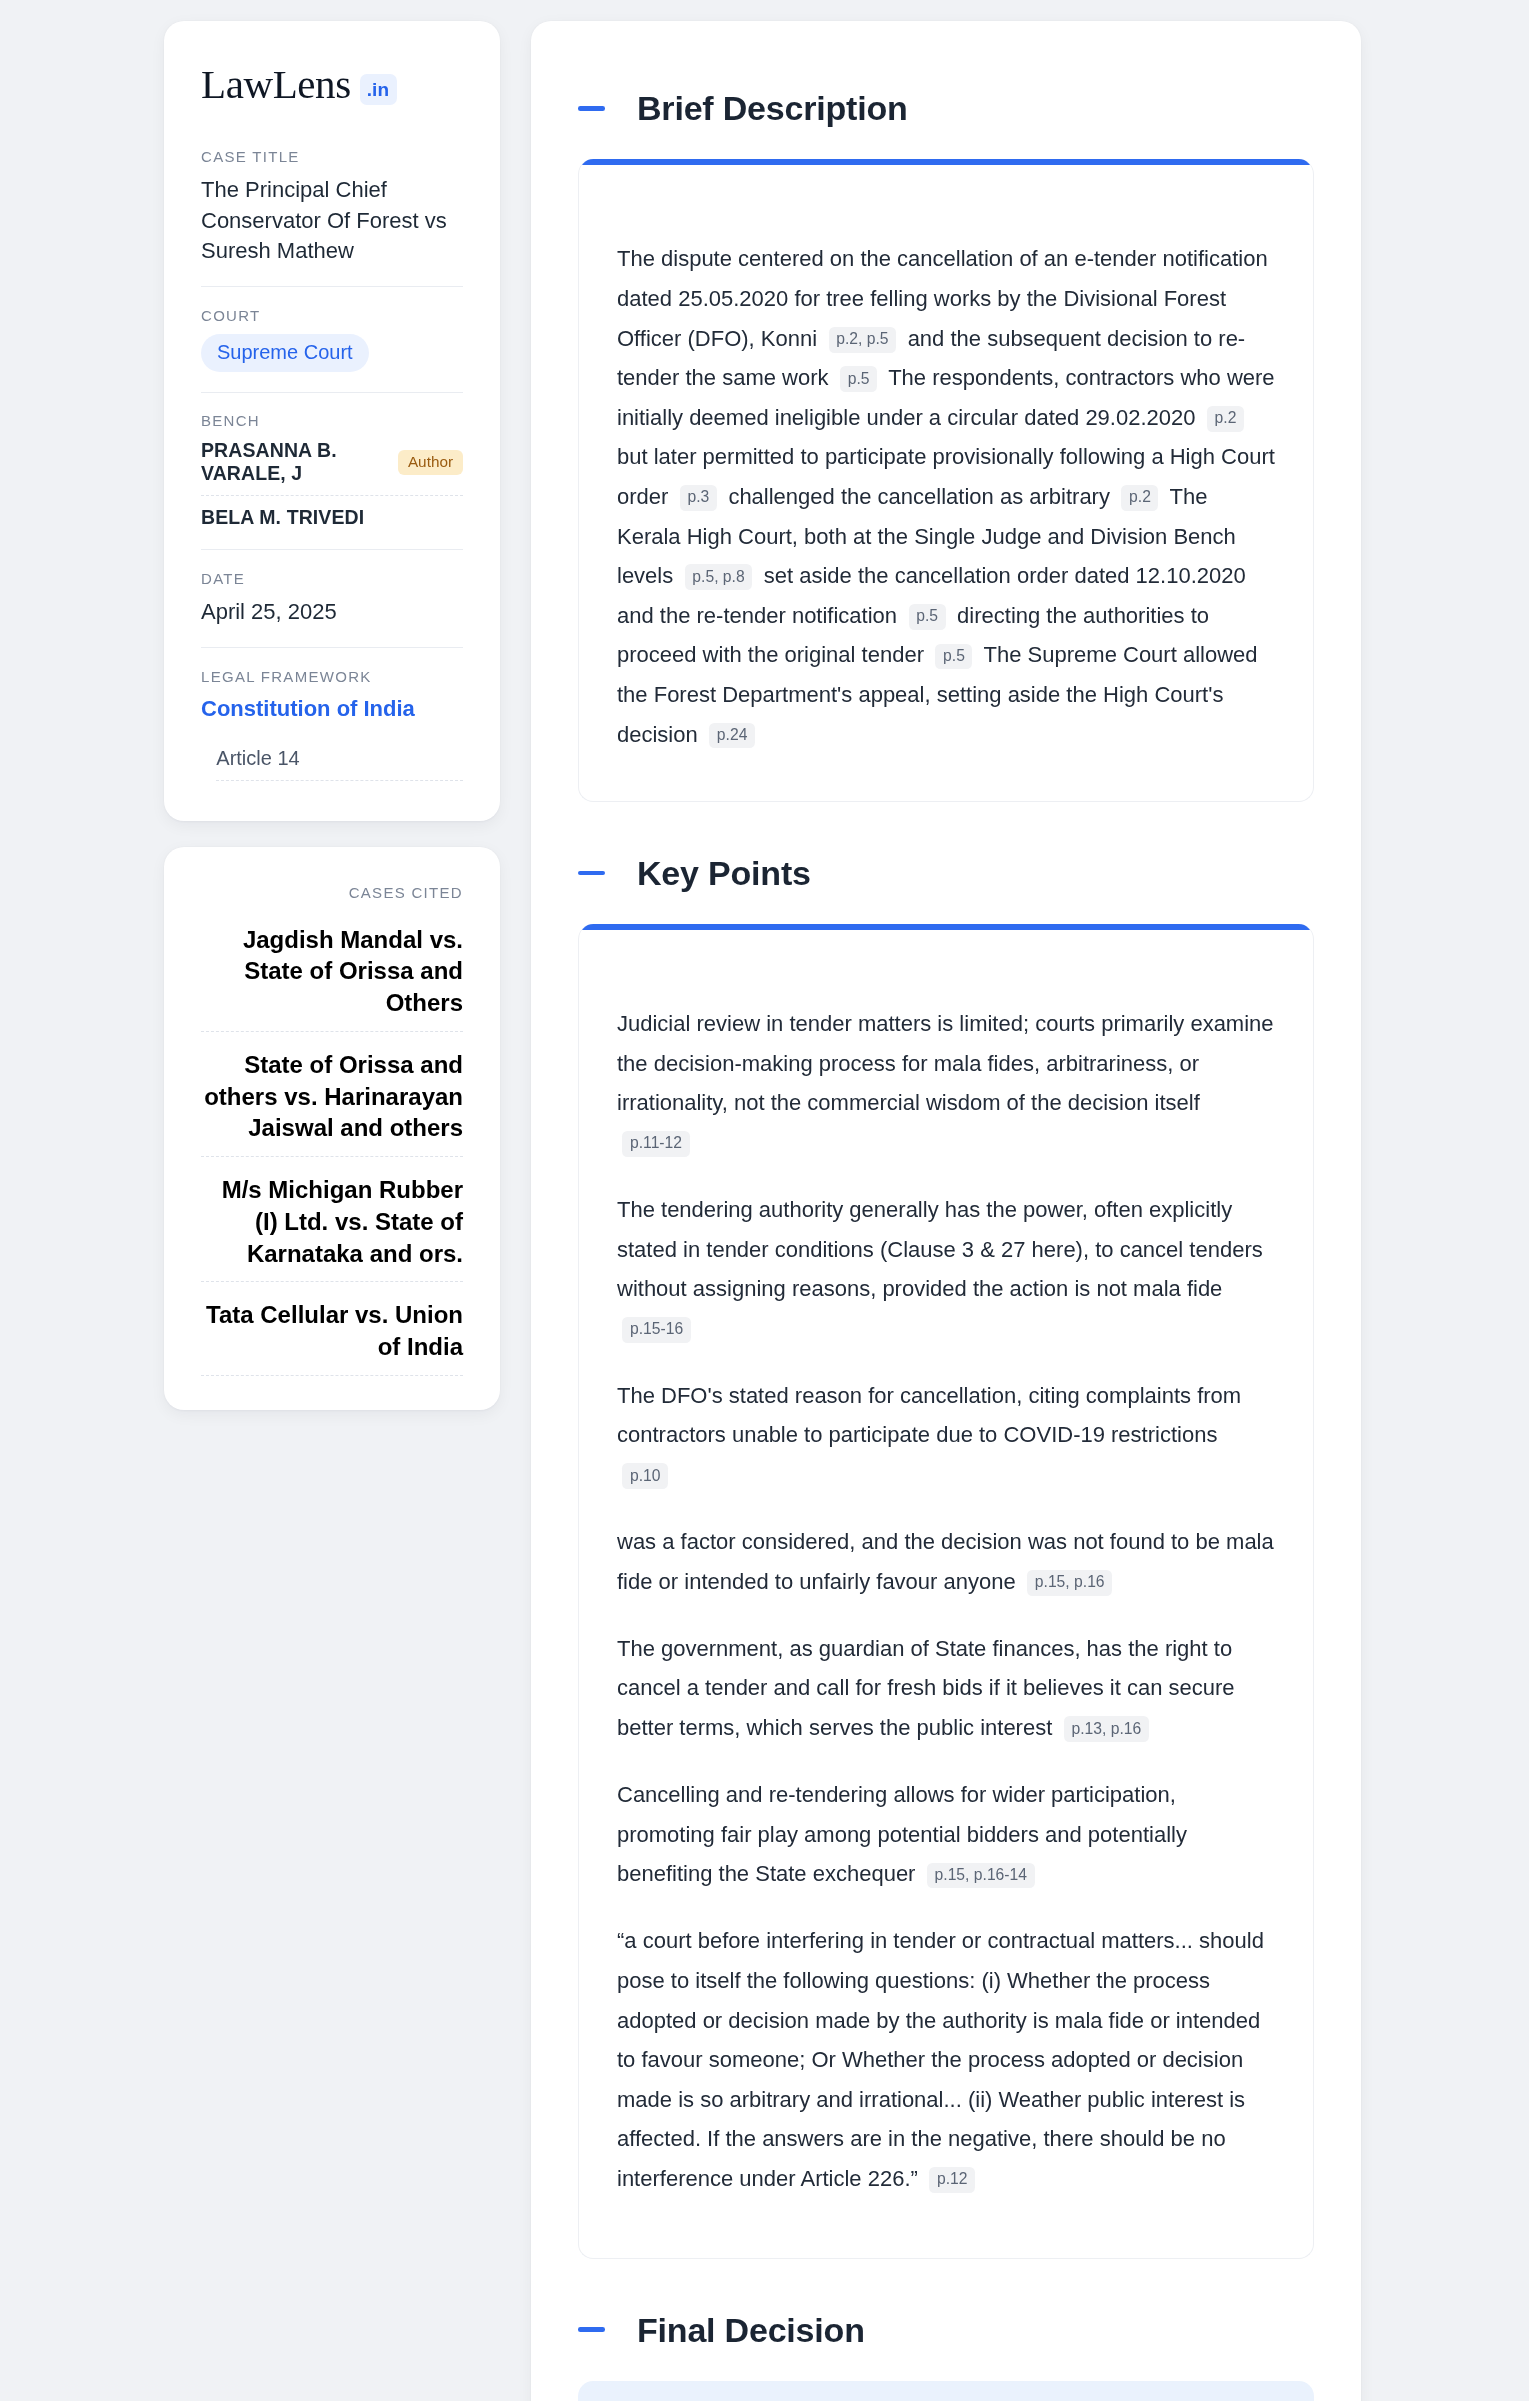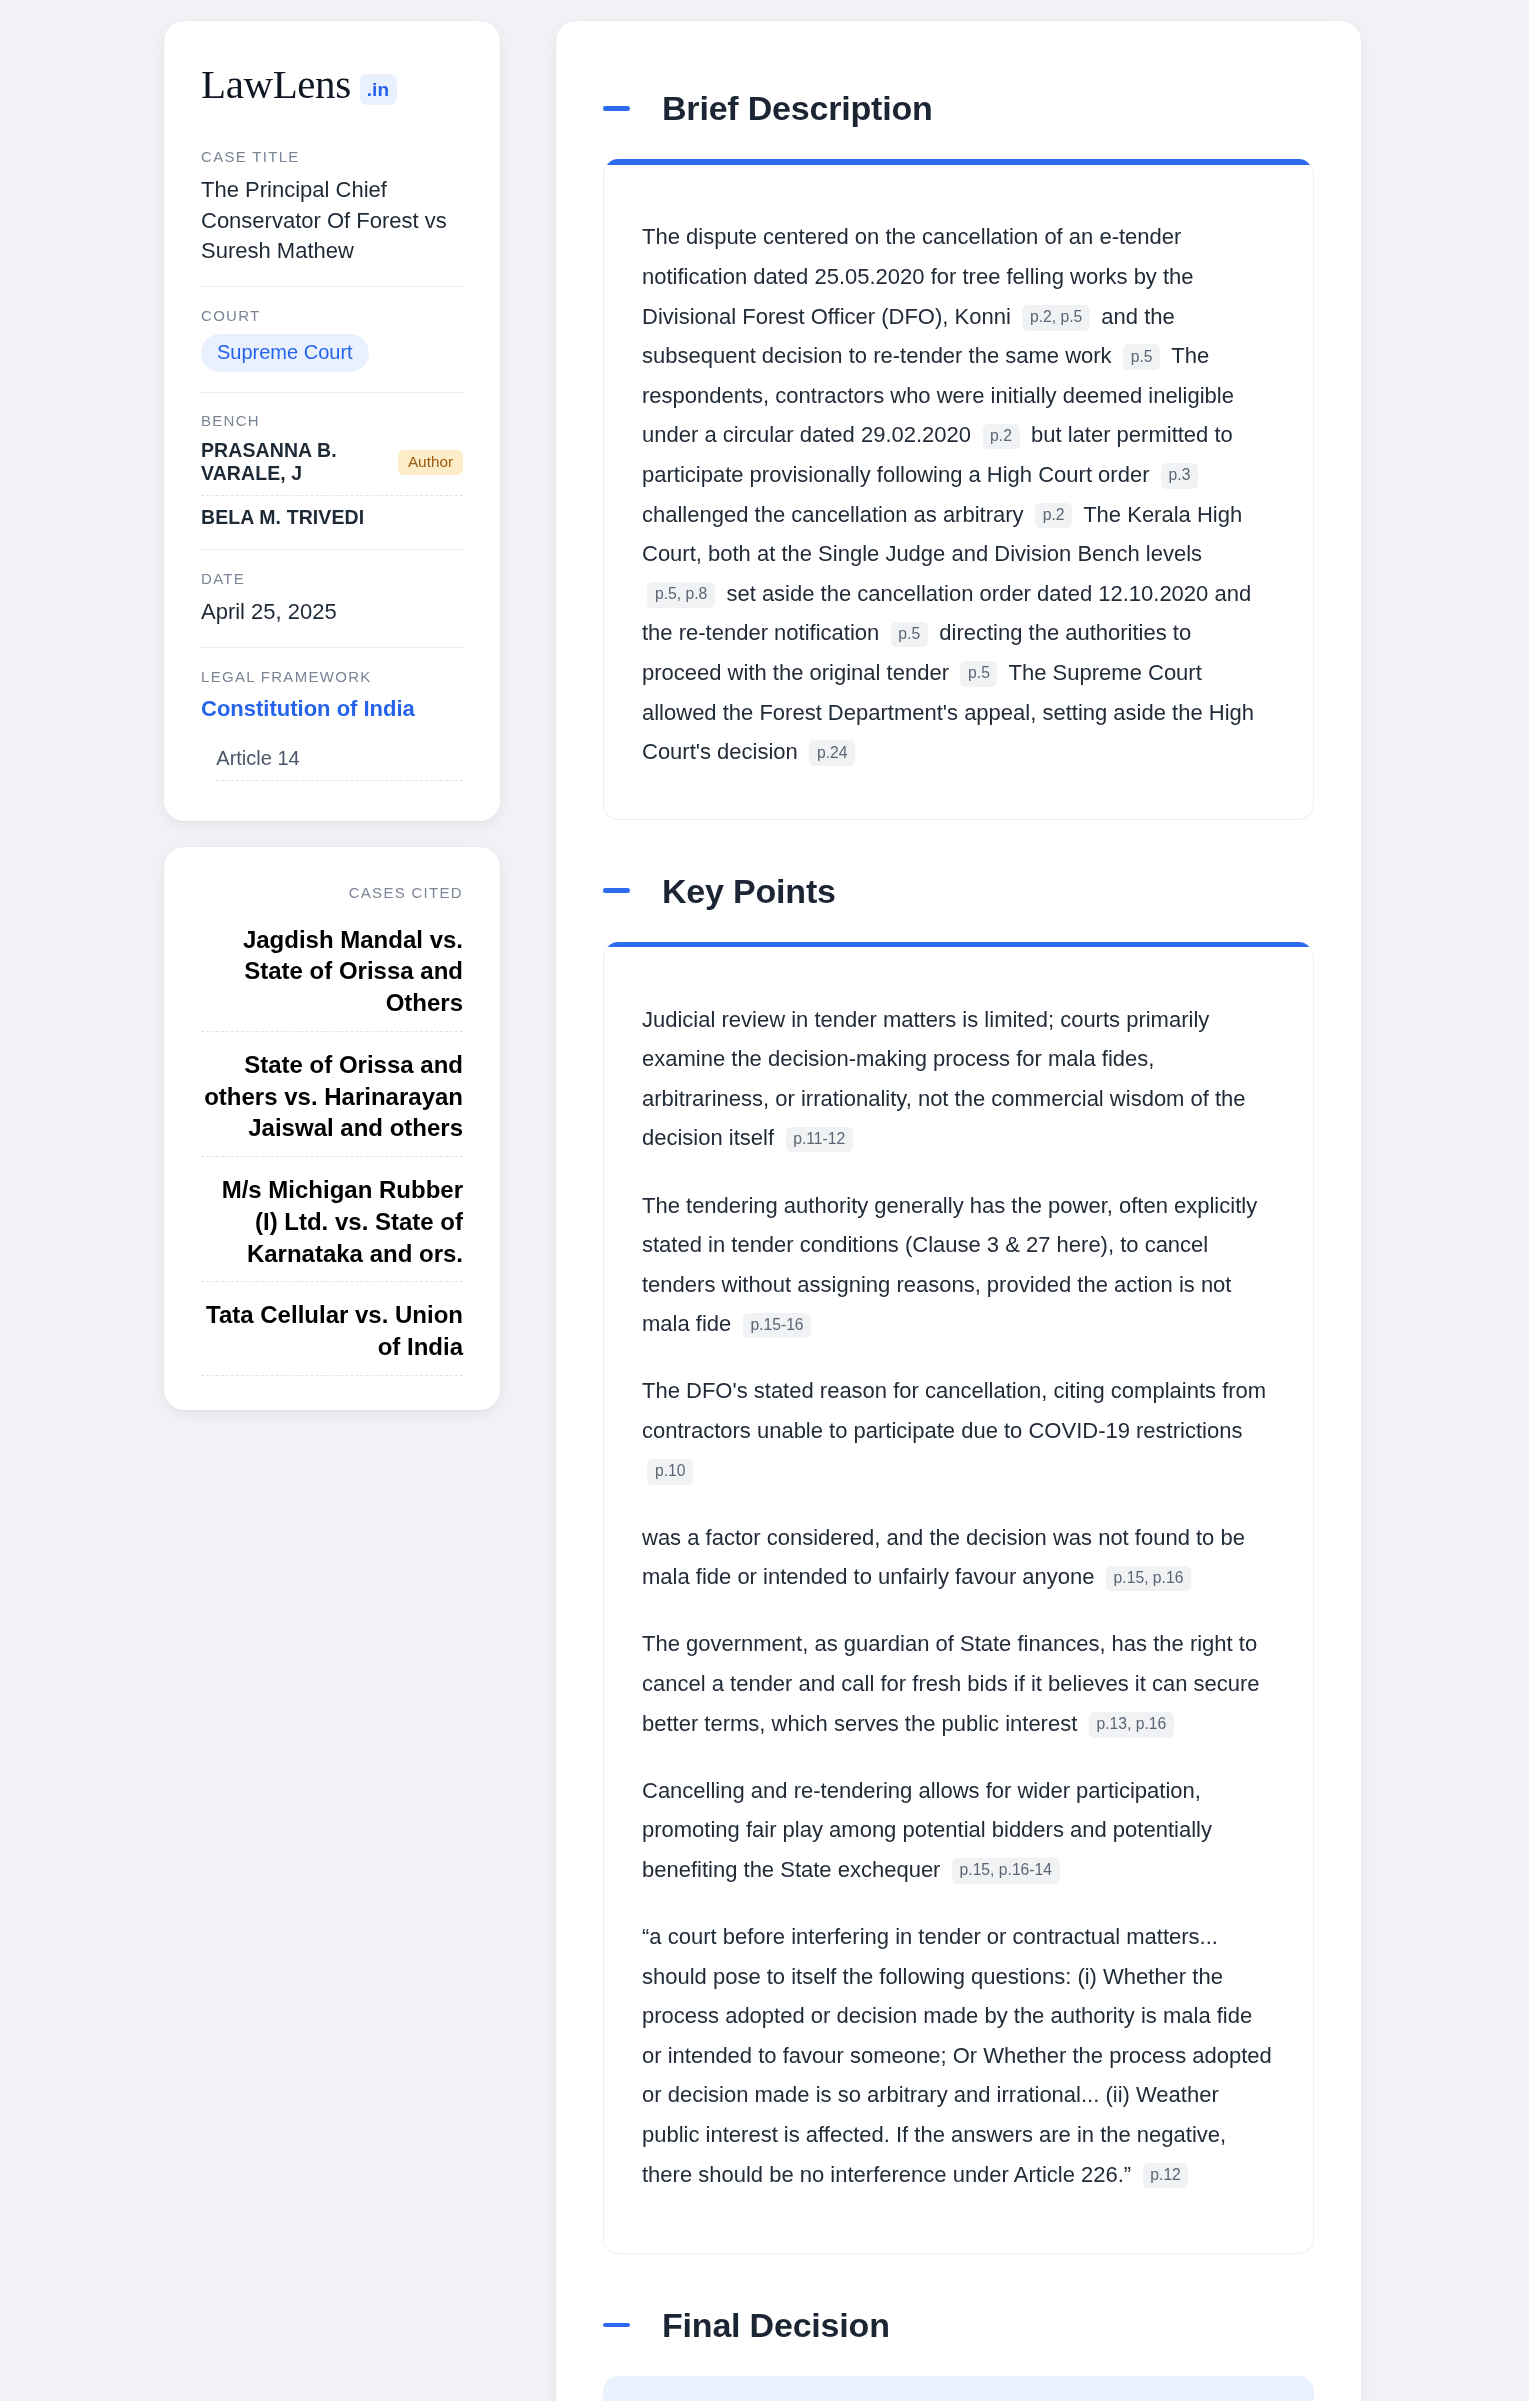--- a/index.html
+++ b/index.html
@@ -10,21 +10,21 @@
     background: #f0f2f5;
     font-family: "Liberation Sans", sans-serif;
     -webkit-font-smoothing: antialiased;
   }
 
   .page {
     position: relative;
     width: 1529px;
     height: 2019px;
     display: flex;
-    gap: 56px;
+    gap: 31px;
     padding: 21.4px 168px 0 164px;
   }
 
   
   .sidebar {
     width: 336px;
     flex: 0 0 336px;
     display: flex;
     flex-direction: column;
     gap: 26px;
@@ -200,21 +200,21 @@
     background: #fff;
   }
   .content-card::before {
     content: "";
     position: absolute;
     top: 0; left: 0; right: 0;
     height: 5.4px;
     background: #2f6bf0;
     border-radius: 15.3px 15.3px 0 0;
   }
-  .content-card .inner { padding: 58px 38px 47px 38px; }
+  .content-card .inner { padding: 80px 38px 47px 38px; }
 
   .body-text {
     font-size: 22px;
     line-height: 1.80;
     color: #222b38;
   }
 
   .cite {
     display: inline-block;
     background: #f1f2f4;

